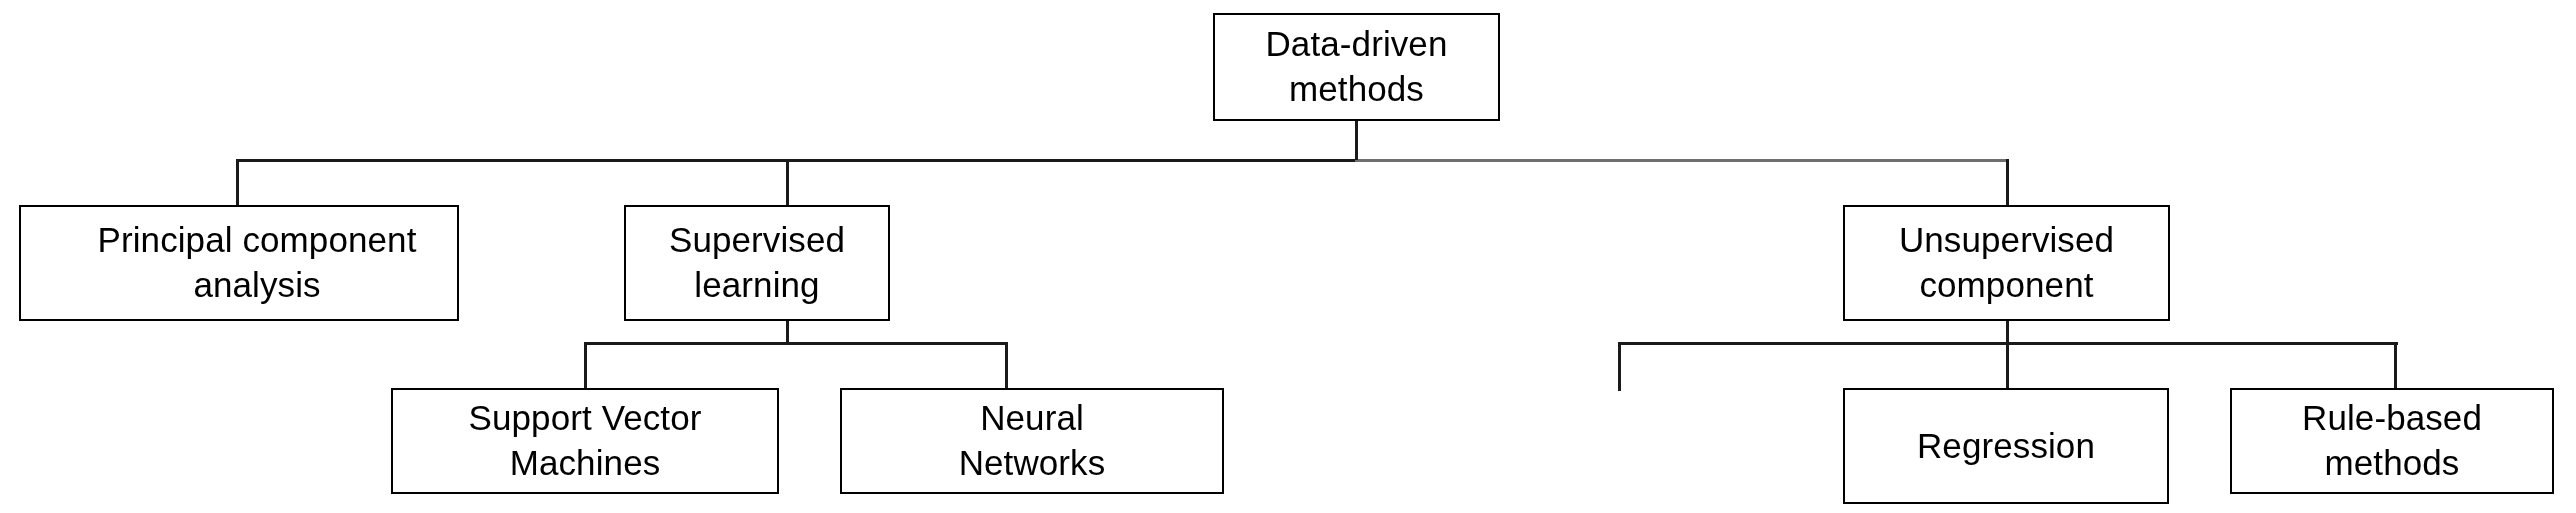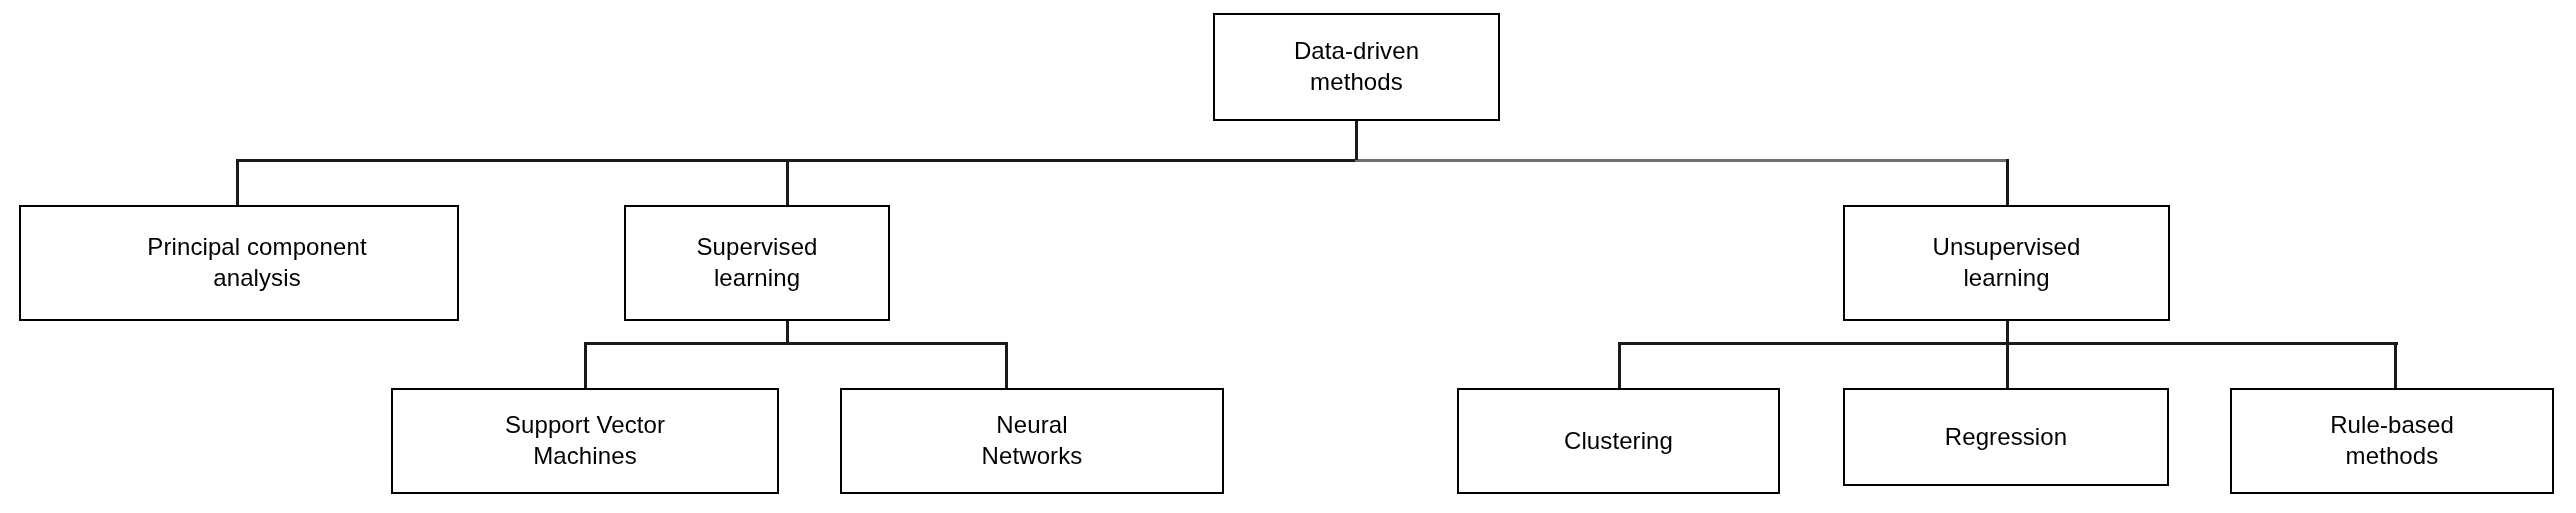--- a/index.html
+++ b/index.html
@@ -23,21 +23,21 @@
     box-sizing: border-box;
     border: 2.6px solid #000000;
     background: #ffffff;
     display: flex;
     align-items: center;
     justify-content: center;
     text-align: center;
     z-index: 3;
   }
   .node-label {
-    font-size: 24px;
+    font-size: 35px;
     line-height: 1.28;
     color: #000000;
     letter-spacing: 0.1px;
     white-space: pre-line;
     padding: 0 5.1px;
   }
   .connector-h {
     position: absolute;
     height: 3.4px;
     background: #1a1a1a;
@@ -78,21 +78,21 @@
 analysis</span>
   </div>
 
   <div class="node" style="left:624px; top:205px; width:266px; height:116px;">
     <span class="node-label">Supervised
 learning</span>
   </div>
 
   <div class="node" style="left:1843px; top:205px; width:327px; height:116px;">
     <span class="node-label">Unsupervised
-learning</span>
+component</span>
   </div>
 
   <div class="connector-v" style="left:786px; top:321px; height:24px;"></div>
   <div class="connector-h" style="left:584px; top:342px; width:424px;"></div>
   <div class="connector-v" style="left:584px; top:342px; height:49px;"></div>
   <div class="connector-v" style="left:1005px; top:342px; height:49px;"></div>
 
   <div class="connector-v" style="left:2006px; top:321px; height:24px;"></div>
   <div class="connector-h" style="left:1618px; top:342px; width:780px;"></div>
   <div class="connector-v" style="left:1618px; top:342px; height:49px;"></div>
@@ -102,25 +102,22 @@
   <div class="node" style="left:391px; top:388px; width:388px; height:106px;">
     <span class="node-label">Support Vector
 Machines</span>
   </div>
 
   <div class="node" style="left:840px; top:388px; width:384px; height:106px;">
     <span class="node-label">Neural
 Networks</span>
   </div>
 
-  <div class="node" style="left:1457px; top:388px; width:323px; height:106px;">
-    <span class="node-label">Clustering</span>
-  </div>
 
-  <div class="node" style="left:1843px; top:388px; width:326px; height:98px;">
+  <div class="node" style="left:1843px; top:388px; width:326px; height:116px;">
     <span class="node-label">Regression</span>
   </div>
 
   <div class="node" style="left:2230px; top:388px; width:324px; height:106px;">
     <span class="node-label">Rule-based
 methods</span>
   </div>
 
 </div>
 

